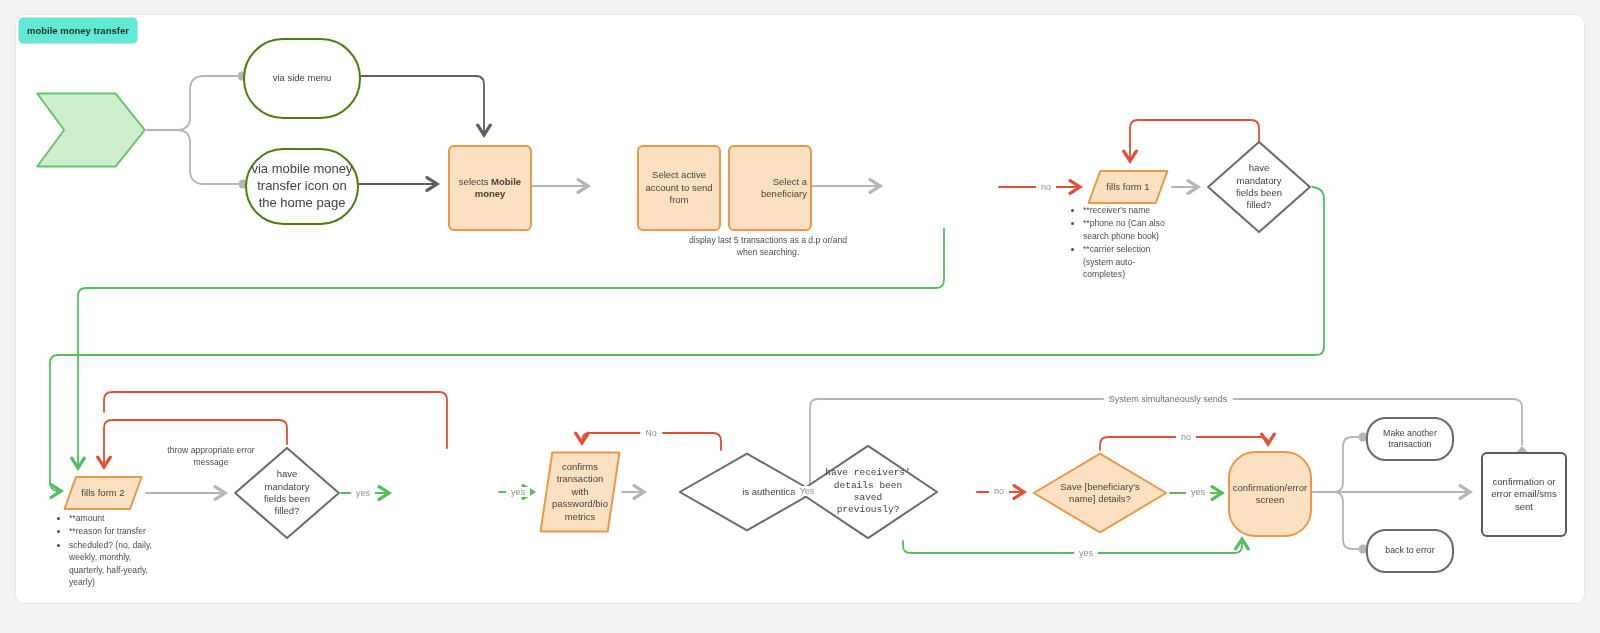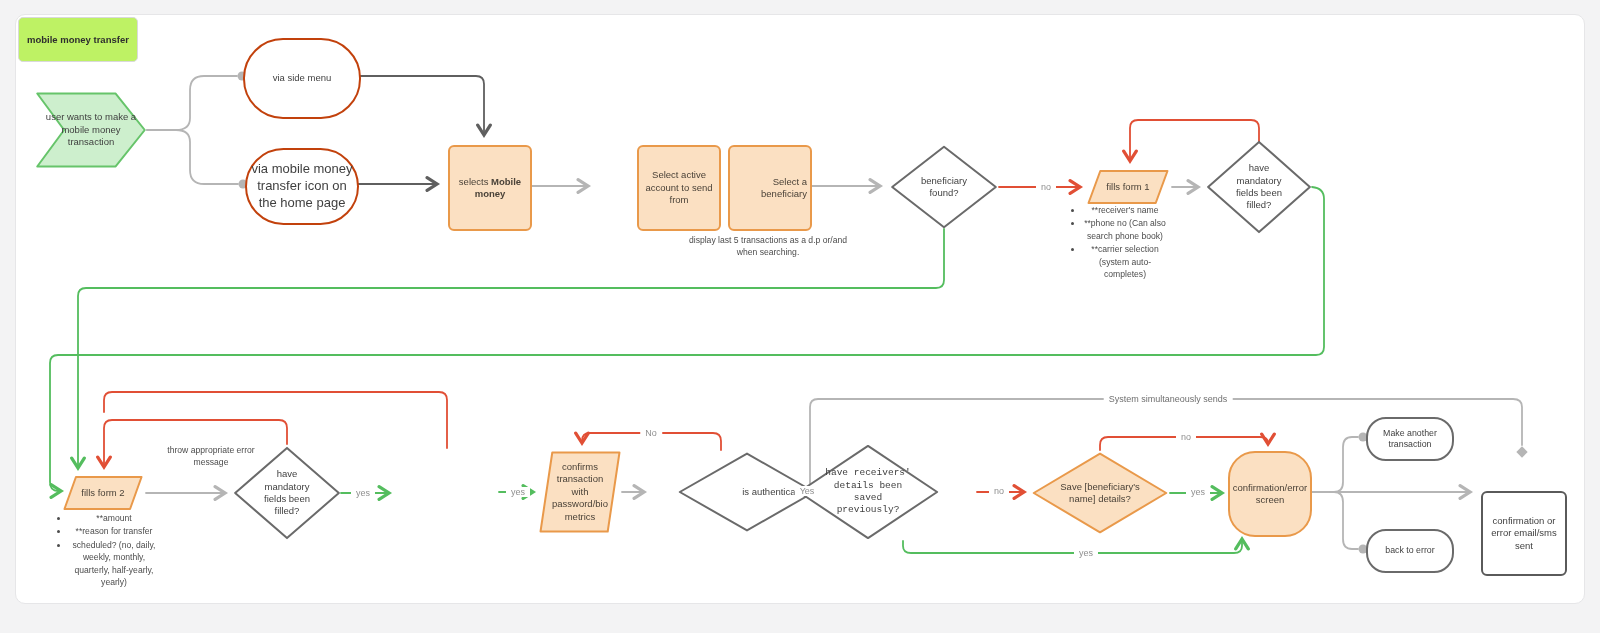--- a/index.html
+++ b/index.html
@@ -1,37 +1,37 @@
 <!DOCTYPE html>
 <html><head>
 <meta charset="utf-8">
 <style>
   html,body{margin:0;padding:0;}
   .stage{position:relative;width:1600px;height:633px;background:#f3f3f4;font-family:"Liberation Sans",sans-serif;overflow:hidden;}
   .canvas{position:absolute;inset:14px 15px 29px 15px;background:#ffffff;border:1px solid #e6e6e8;border-radius:10px;}
-  .badge{position:absolute;left:18px;top:17px;background:#bef264;border:1px solid #d9d9db;border-radius:5px;padding:16px 8px;font-size:9.5px;font-weight:600;color:#2e2e2e;z-index:5;}
+  .badge{position:absolute;left:18px;top:17px;background:#5eead4;border:1px solid #d9d9db;border-radius:5px;padding:7px 8px;font-size:9.5px;font-weight:600;color:#2e2e2e;z-index:5;}
   svg.wires{position:absolute;left:0;top:0;width:1600px;height:633px;z-index:1;}
   svg.wires path{fill:none;stroke-width:1.8;stroke-linecap:round;}
   .node{position:absolute;display:flex;align-items:center;justify-content:center;text-align:center;font-size:9.5px;line-height:1.3;color:#3f3f3f;z-index:2;}
   .node .shape{position:absolute;inset:0;width:100%;height:100%;overflow:visible;}
   .node .lbl{position:relative;z-index:1;max-width:94%;padding:0 3px;}
-  .stadium{background:#fff;border:2px solid #c2410c;border-radius:40px;}
+  .stadium{background:#fff;border:2px solid #4d7c0f;border-radius:40px;}
   .stadium-sm{background:#fff;border:2px solid #6a6a6a;border-radius:20px;font-size:8.8px;}
   .obox{background:#fbe0c2;border:2px solid #e9994a;border-radius:6px;color:#4a4238;}
   .wbox{background:#fff;border:2px solid #5a5a5a;border-radius:6px;}
   .diamond polygon{fill:#fff;stroke:#6a6a6a;stroke-width:2;vector-effect:non-scaling-stroke;stroke-linejoin:round;}
   .diamond.orange polygon{fill:#fbe0c2;stroke:#e9994a;}
   .diamond.orange{color:#4a4238;}
   .para polygon{fill:#fbe0c2;stroke:#e9994a;stroke-width:2;vector-effect:non-scaling-stroke;stroke-linejoin:round;}
   .para{color:#4a4238;}
   .chev polygon{fill:#cdefcd;stroke:#66c46a;stroke-width:2;vector-effect:non-scaling-stroke;stroke-linejoin:round;}
   .edge-label{position:absolute;transform:translate(-50%,-50%);background:#fff;padding:0 5px;font-size:9px;color:#8f8f8f;z-index:3;white-space:nowrap;}
   .edge-label.sys{color:#6f6f6f;}
   .note{position:absolute;font-size:8.6px;color:#4c4c4c;text-align:center;line-height:1.4;z-index:2;}
-  .bullets{position:absolute;margin:0;padding:0 0 0 13px;font-size:8.6px;color:#4c4c4c;text-align:center;line-height:1.45;z-index:2;}
+  .bullets{position:absolute;margin:0;padding:0 0 0 13px;font-size:8.6px;color:#4c4c4c;text-align:left;line-height:1.45;z-index:2;}
   .bullets li{margin:0 0 1px 0;}
 </style>
 </head>
 <body>
 
 <div class="stage">
   <div class="canvas"></div>
   <div class="badge">mobile money transfer</div>
 
   <svg class="wires" viewBox="0 0 1600 633">
@@ -97,21 +97,20 @@
       <circle cx="1363" cy="437" r="4.5"></circle>
       <circle cx="1363" cy="549" r="4.5"></circle>
       <rect x="1518" y="448" width="8" height="8" transform="rotate(45 1522 452)"></rect>
     </g>
   </svg>
 
   <div class="node chev" style="left:35px;top:92px;width:112px;height:76px;">
     <svg class="shape" viewBox="0 0 100 100" preserveAspectRatio="none">
         <polygon points="2,2 72,2 98,50 72,98 2,98 26,50"></polygon>
       </svg>
-    <span class="lbl">user wants to make a mobile money transaction</span>
   </div>
 
   <div class="node stadium" style="left:243px;top:38px;width:114px;height:77px;">
     <span class="lbl">via side menu</span>
   </div>
 
   <div class="node stadium" style="left:245px;top:148px;width:110px;height:73px;font-size:13px;">
     <span class="lbl">via mobile money transfer icon on the home page</span>
   </div>
 
@@ -120,26 +119,20 @@
   </div>
 
   <div class="node obox" style="left:597px;top:145px;width:80px;height:82px;margin-left:40px;">
     <span class="lbl">Select active account to send from</span>
   </div>
 
   <div class="node obox" style="left:728px;top:145px;width:80px;height:82px;text-align:right;">
     <span class="lbl">Select a beneficiary</span>
   </div>
 
-  <div class="node diamond" style="left:890px;top:145px;width:108px;height:84px;">
-    <svg class="shape" viewBox="0 0 100 100" preserveAspectRatio="none">
-        <polygon points="50,2 98,50 50,98 2,50"></polygon>
-      </svg>
-    <span class="lbl" style="max-width:70px;">beneficiary found?</span>
-  </div>
 
   <div class="node para" style="left:1086px;top:170px;width:84px;height:34px;">
     <svg class="shape" viewBox="0 0 100 100" preserveAspectRatio="none">
         <polygon points="17,3 97,3 83,97 3,97"></polygon>
       </svg>
     <span class="lbl">fills form 1</span>
   </div>
 
   <div class="node diamond" style="left:1206px;top:140px;width:106px;height:94px;">
     <svg class="shape" viewBox="0 0 100 100" preserveAspectRatio="none">
@@ -196,21 +189,21 @@
   </div>
 
   <div class="node stadium-sm" style="left:1366px;top:417px;width:84px;height:40px;">
     <span class="lbl">Make another transaction</span>
   </div>
 
   <div class="node stadium-sm" style="left:1366px;top:529px;width:84px;height:40px;">
     <span class="lbl">back to error</span>
   </div>
 
-  <div class="node wbox" style="left:1481px;top:452px;width:82px;height:81px;margin-top:39px;">
+  <div class="node wbox" style="left:1481px;top:452px;width:82px;height:81px;">
     <span class="lbl">confirmation or error email/sms sent</span>
   </div>
 
   <div class="note" style="left:688px;top:234px;width:160px;">display last 5 transactions as a d.p or/and when searching.</div>
   <div class="note" style="left:152px;top:444px;width:118px;">throw appropriate error message</div>
 
   <ul class="bullets" style="left:1070px;top:204px;width:84px;">
     <li>**receiver's name</li>
     <li>**phone no (Can also search phone book)</li>
     <li>**carrier selection (system auto-completes)</li>

